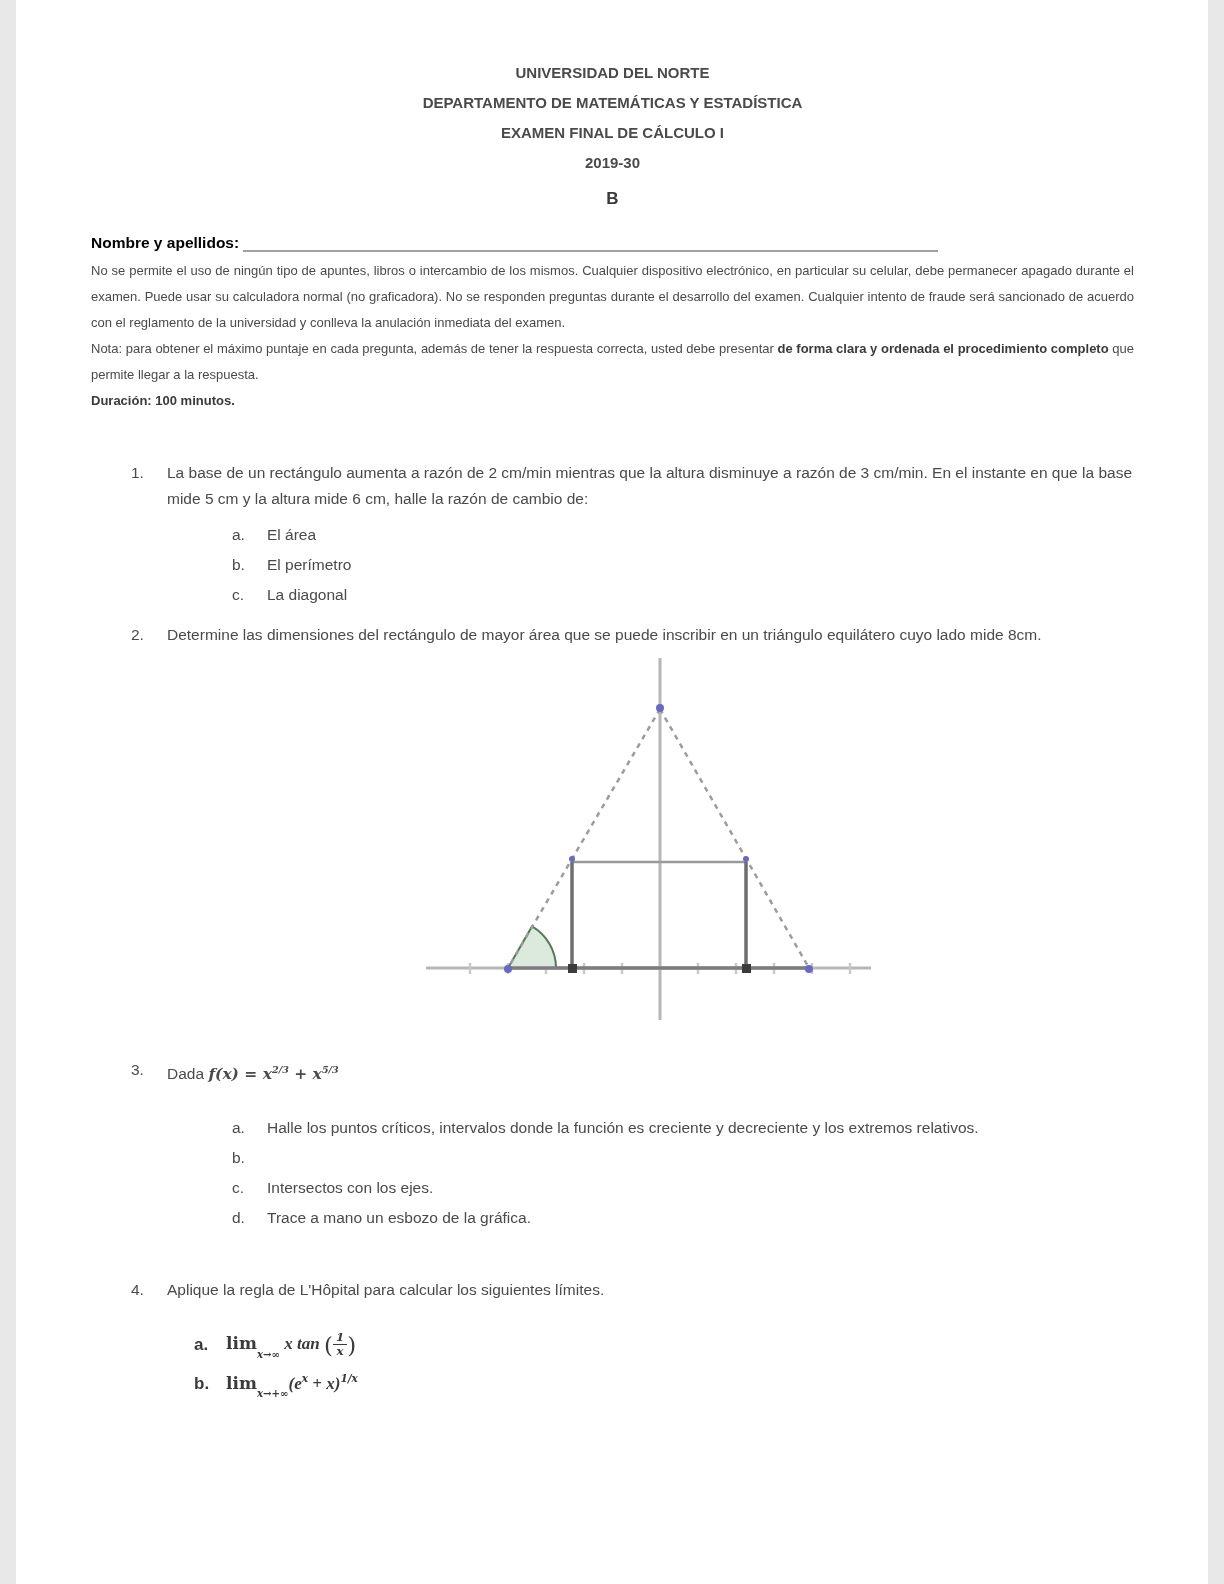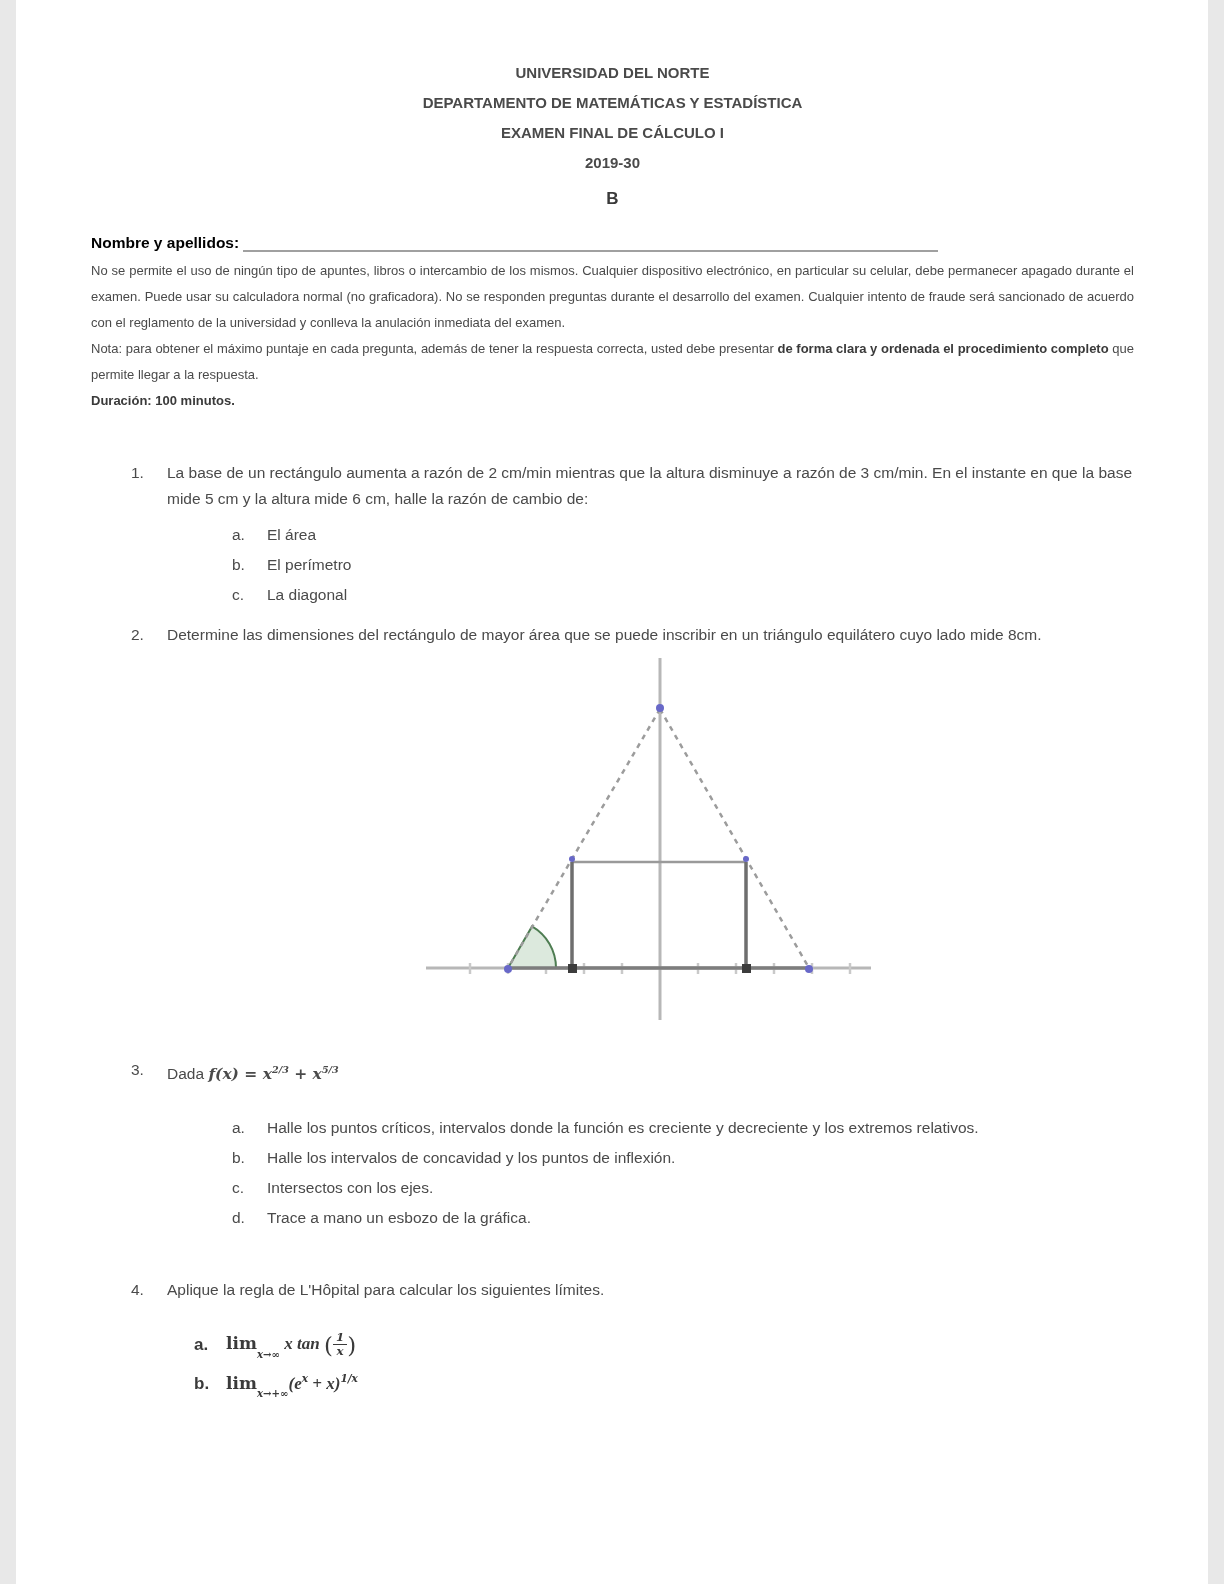--- a/index.html
+++ b/index.html
@@ -166,21 +166,20 @@
       <span class="qnum">3.</span>
       <div class="qtext">
         <span>Dada </span><span class="math"><span>f(x) = x</span><sup class="mexp">2/3</sup><span> + x</span><sup class="mexp">5/3</sup></span>
         <div class="subitems" style="margin-top:26px;">
           <div class="subitem">
             <span class="sublabel">a.</span>
             <span>Halle los puntos críticos, intervalos donde la función es creciente y decreciente y los extremos relativos.</span>
           </div>
           <div class="subitem">
             <span class="sublabel">b.</span>
-            <span>Halle los intervalos de concavidad y los puntos de inflexión.</span>
           </div>
           <div class="subitem">
             <span class="sublabel">c.</span>
             <span>Intersectos con los ejes.</span>
           </div>
           <div class="subitem">
             <span class="sublabel">d.</span>
             <span>Trace a mano un esbozo de la gráfica.</span>
           </div>
         </div>

